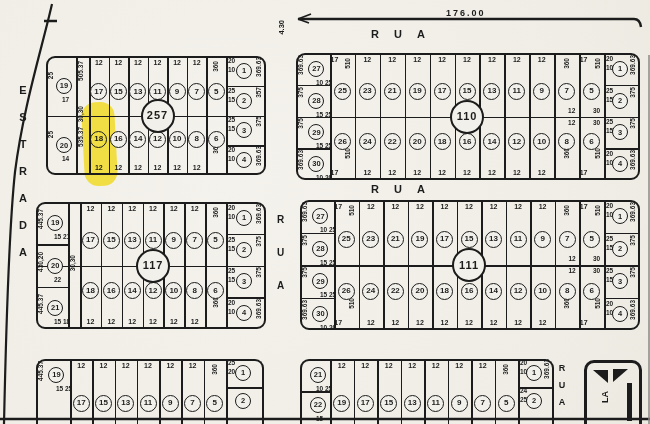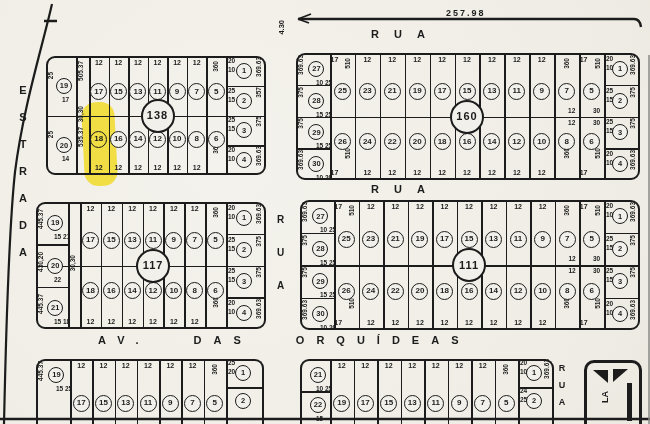--- a/index.html
+++ b/index.html
@@ -56,24 +56,23 @@
     <line x1="0" y1="419" x2="650" y2="419" stroke="#1c1c1c" stroke-width="2.6"></line>
     <line x1="649" y1="55" x2="649" y2="424" stroke="#8a8a86" stroke-width="1.5"></line>
   </svg>
 
   <div id="highlight-blob" style="background: rgb(240, 220, 53); left: 82.7857px; top: 101.5px; width: 33px; height: 83.5px;"></div>
 
   <div class="street vert" id="estrada-label">ESTRADA</div>
   <div class="street" id="rua-top">RUA</div>
   <div class="street" id="rua-mid">RUA</div>
   <div class="street vert" id="rua-center">RUA</div>
-  <div class="street" id="avenue">AV. DAS ORQUÍDEAS</div>
   <div class="street vert" id="rua-br">RUA</div>
 
-  <div id="measure-label">257.98</div>
+  <div id="measure-label">176.00</div>
   <div class="vdim" id="measure-side">4.30</div>
 
   <div id="corner-block">
     <div class="tri1"></div>
     <div class="tri2"></div>
     <div class="bar"></div>
     <div class="vdim corner-label">LA</div>
   </div>
 
   <div id="lots-layer">
@@ -138,21 +137,21 @@
       <div class="hl" style="left: 226px; top: 115.5px; width: 40px;"></div>
       <div class="lot" style="left: 236px; top: 122.375px; width: 16px; height: 16px; font-size: 7.5px;">3</div>
       <div class="vdim" style="left: 256px; top: 116.375px;">375</div>
       <div class="dim" style="left: 228px; top: 116.375px;">25</div>
       <div class="dim" style="left: 228px; top: 125.375px;">15</div>
       <div class="hl" style="left: 226px; top: 145.25px; width: 40px;"></div>
       <div class="lot" style="left: 236px; top: 152.125px; width: 16px; height: 16px; font-size: 7.5px;">4</div>
       <div class="vdim" style="left: 256px; top: 146.125px;">369.63</div>
       <div class="dim" style="left: 228px; top: 146.125px;">20</div>
       <div class="dim" style="left: 228px; top: 155.125px;">10</div>
-      <div class="lot big" style="left: 140.5px; top: 98.5px; width: 34px; height: 34px;">138</div>
+      <div class="lot big" style="left: 140.5px; top: 98.5px; width: 34px; height: 34px;">257</div>
       <div class="blk" style="left: 296px; top: 53px; width: 344px; height: 127px;"></div>
       <div class="vl" style="left: 330px; top: 55px; height: 123px;"></div>
       <div class="lot" style="left: 308.4px; top: 60.875px; width: 16px; height: 16px; font-size: 7.5px;">27</div>
       <div class="vdim" style="left: 298px; top: 54.875px;">369.63</div>
       <div class="dim" style="left: 316px; top: 78.875px;">10</div>
       <div class="dim" style="left: 325px; top: 78.875px;">25</div>
       <div class="hl" style="left: 296px; top: 84.75px; width: 34px;"></div>
       <div class="lot" style="left: 308.4px; top: 92.625px; width: 16px; height: 16px; font-size: 7.5px;">28</div>
       <div class="vdim" style="left: 298px; top: 86.625px;">375</div>
       <div class="dim" style="left: 316px; top: 110.625px;">15</div>
@@ -243,21 +242,21 @@
       <div class="hl" style="left: 604px; top: 116.5px; width: 36px;"></div>
       <div class="lot" style="left: 612.2px; top: 124.375px; width: 16px; height: 16px; font-size: 7.5px;">3</div>
       <div class="vdim" style="left: 630px; top: 118.375px;">375</div>
       <div class="dim" style="left: 606px; top: 118.375px;">25</div>
       <div class="dim" style="left: 606px; top: 127.375px;">15</div>
       <div class="hl" style="left: 604px; top: 148.25px; width: 36px;"></div>
       <div class="lot" style="left: 612.2px; top: 156.125px; width: 16px; height: 16px; font-size: 7.5px;">4</div>
       <div class="vdim" style="left: 630px; top: 150.125px;">369.63</div>
       <div class="dim" style="left: 606px; top: 150.125px;">20</div>
       <div class="dim" style="left: 606px; top: 159.125px;">10</div>
-      <div class="lot big" style="left: 450px; top: 99.5px; width: 34px; height: 34px;">160</div>
+      <div class="lot big" style="left: 450px; top: 99.5px; width: 34px; height: 34px;">110</div>
       <div class="blk" style="left: 36px; top: 202px; width: 230px; height: 127px;"></div>
       <div class="vl" style="left: 68px; top: 204px; height: 123px;"></div>
       <div class="lot" style="left: 47.2px; top: 215.167px; width: 16px; height: 16px; font-size: 7.5px;">19</div>
       <div class="vdim" style="left: 38px; top: 209.167px;">445.37</div>
       <div class="dim" style="left: 54px; top: 233.167px;">15</div>
       <div class="dim" style="left: 63px; top: 233.167px;">21</div>
       <div class="hl" style="left: 36px; top: 244.333px; width: 32px;"></div>
       <div class="lot" style="left: 47.2px; top: 257.5px; width: 16px; height: 16px; font-size: 7.5px;">20</div>
       <div class="vdim" style="left: 38px; top: 251.5px;">430,20</div>
       <div class="dim" style="left: 54px; top: 275.5px;">22</div>

